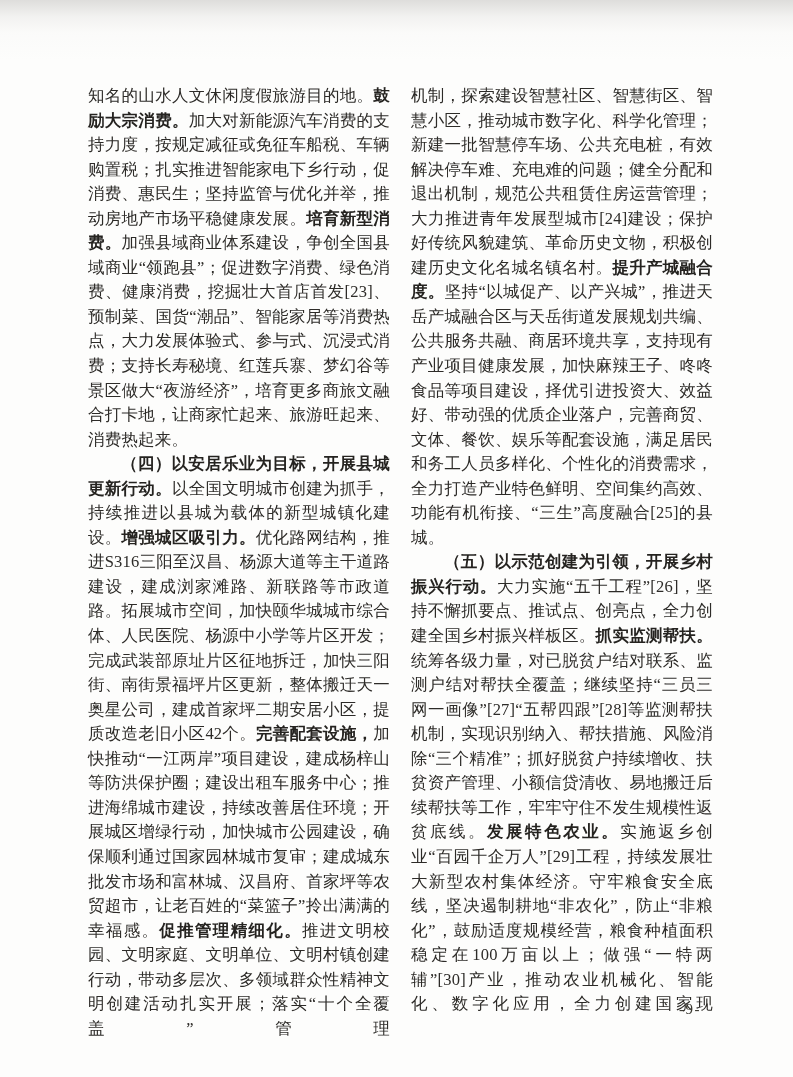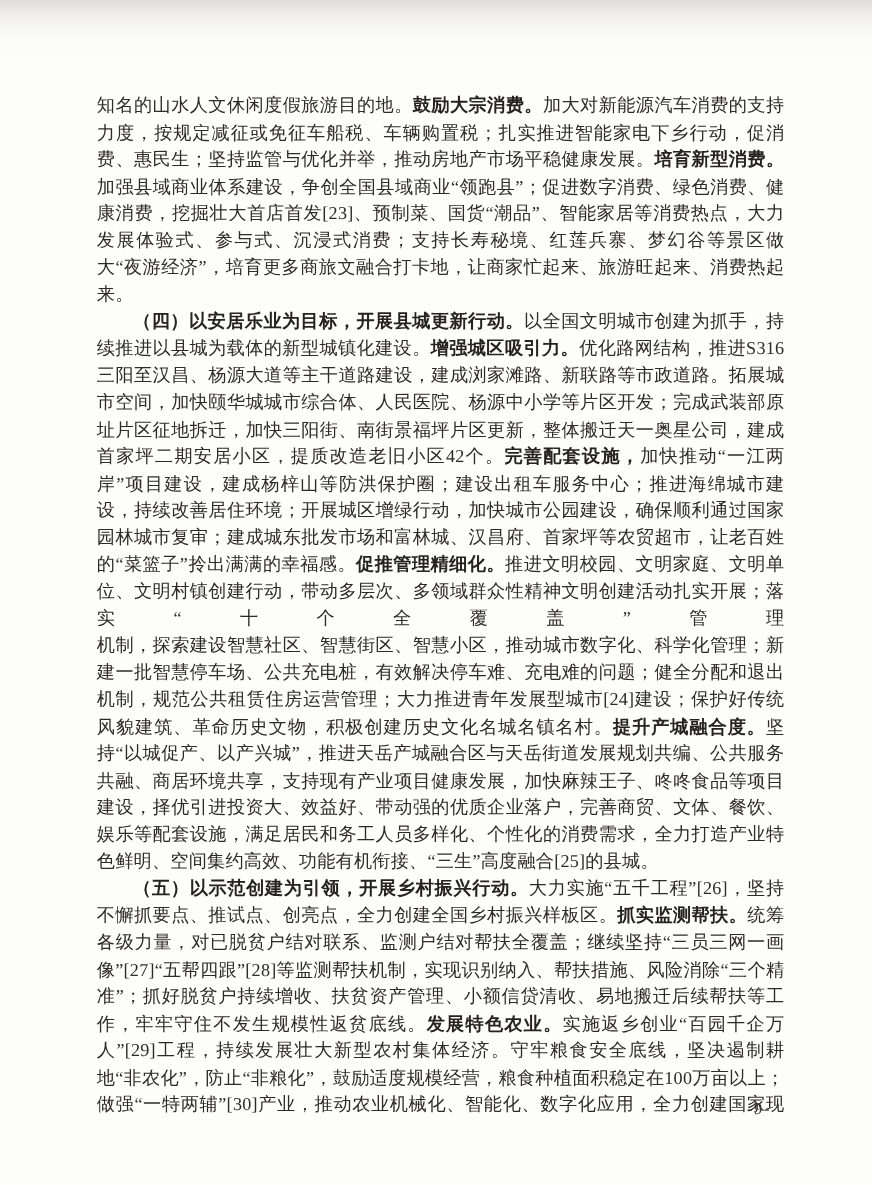--- a/index.html
+++ b/index.html
@@ -27,21 +27,21 @@
       rgba(220,219,216,0.07) 55%,
       rgba(255,255,255,0) 100%);
     pointer-events: none;
   }
   .columns {
     position: absolute;
     left: 88px;
     top: 84px;
     width: 625px;
     display: flex;
-    flex-direction: column;
+    gap: 21px;
   }
   .col {
     flex: 1 1 0;
     font-size: 16.5px;
     line-height: 24.55px;
     color: #2d2b28;
     text-align: justify;
     text-justify: inter-ideograph;
     letter-spacing: 0.2px;
   }

